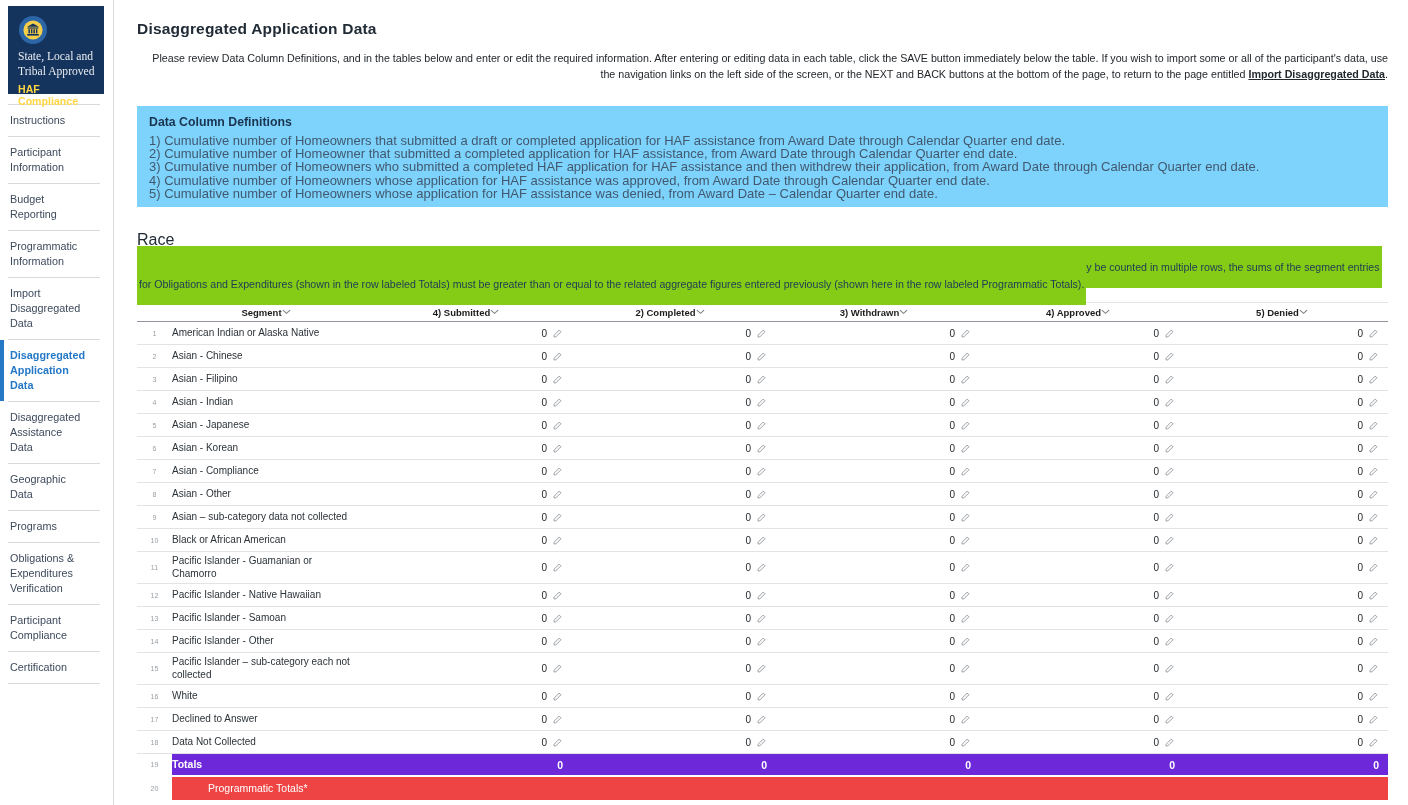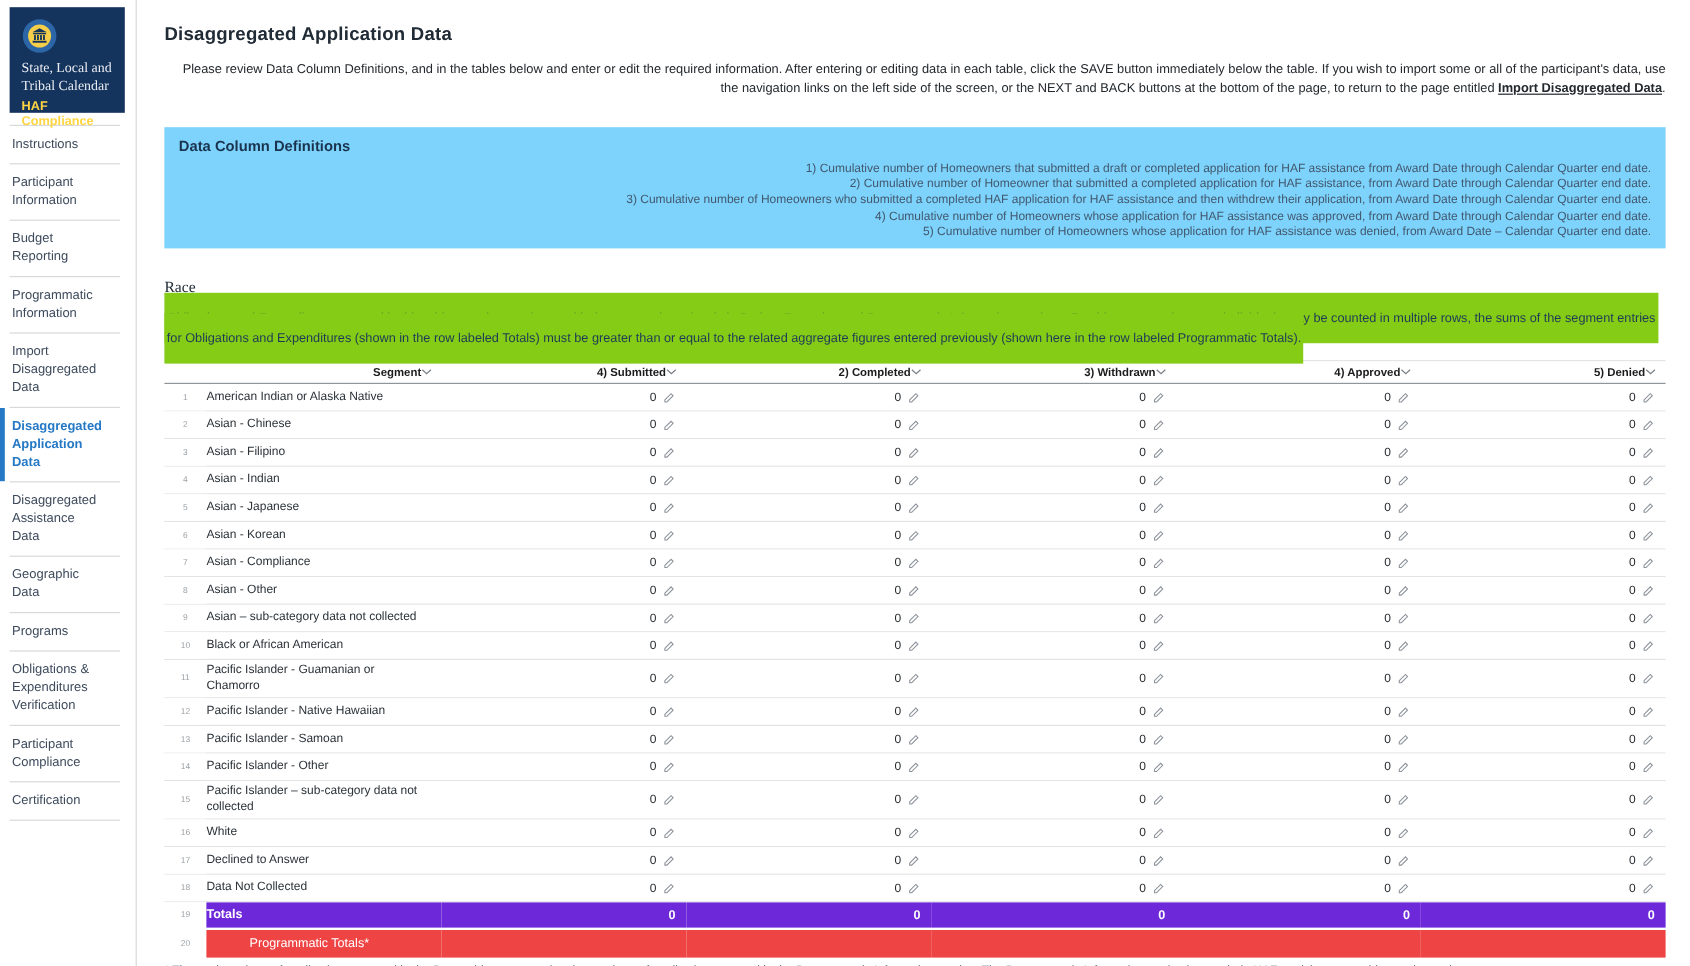--- a/index.html
+++ b/index.html
@@ -18,30 +18,30 @@
   .nav-item.active::before { content:""; position:absolute; left:-8px; top:0; bottom:0; width:4px; background:#2478c5; }
 
   
   .main { position:absolute; left:137px; top:0; width:1251px; padding-top:20px; }
   .page-title { font-size:15.5px; font-weight:bold; color:#212b36; letter-spacing:.2px; }
   .intro { margin-top:12px; font-size:10.7px; line-height:16px; color:#23282d;text-align:right; }
   .intro a { color:#23282d; font-weight:bold; text-decoration:underline; cursor:pointer; }
 
   .def-box { margin-top:24px; background:#7dd3fc; padding:9px 12px 7px 12px; }
   .def-title { font-size:12.3px; font-weight:bold; color:#1a3450; margin-bottom:5px; }
-  .def-line { font-size:10px; line-height:13.2px; color:#42586e;text-align:right; }
-
-  .race-title { margin-top:24px; font-size:13px; color:#212b36;font-family:Liberation Serif, serif; }
+  .def-line { font-size:13px; line-height:13.2px; color:#42586e; }
+
+  .race-title { margin-top:24px; font-size:16px; color:#212b36; }
   .note-wrap { margin-top:10px; font-size:10.6px; line-height:16.5px; }
   .note-hl { background:#84cc16; color:#1f3a57; padding:15px 2px; box-decoration-break:clone; -webkit-box-decoration-break:clone; }
 
   
   .table { margin-top:10px; width:1251px; }
   .thead { display:grid; grid-template-columns:35px 196px repeat(5,1fr); height:20px; align-items:center; border-top:1px solid #e3e5e7; border-bottom:1px solid #8f959b; }
-  .th { display:flex; justify-content:flex-end; align-items:center; padding-right:8px; font-size:9.5px; font-weight:bold; color:#1b1b1b; cursor:pointer; }
+  .th { display:flex; justify-content:center; align-items:center; padding-right:8px; font-size:9.5px; font-weight:bold; color:#1b1b1b; cursor:pointer; }
   .trow { display:grid; grid-template-columns:35px 196px repeat(5,1fr); min-height:23px; align-items:center; border-bottom:1px solid #e1e3e5; background:#fff; }
   .num { font-size:7px; color:#9aa0a5; text-align:center; align-self:stretch; display:flex; align-items:center; justify-content:center; background:#fff; }
   .seg { font-size:10px; color:#2b3238; line-height:12.5px; padding:3px 10px 3px 0; }
   .val { display:flex; justify-content:flex-end; align-items:center; gap:5px; padding-right:9px; font-size:10px; color:#24282c; }
   .val .pencil { cursor:pointer; display:inline-flex; }
   .trow.totals { border-bottom:2px solid #ffffff; }
   .trow.totals .band { background:#6d28d9; color:#ffffff; font-weight:bold; align-self:stretch; display:flex; align-items:center; }
   .trow.totals .seg { color:#fff; font-size:10.5px; }
   .trow.totals .val { justify-content:flex-end; font-size:10.5px; }
   .trow.prog { border-bottom:none; }
@@ -61,21 +61,21 @@
         <path d="M15 8.6l6 3.2H9z"></path>
         <rect x="9.6" y="12.4" width="10.8" height="1.2"></rect>
         <rect x="10.4" y="14.2" width="1.5" height="4.2"></rect>
         <rect x="12.9" y="14.2" width="1.5" height="4.2"></rect>
         <rect x="15.4" y="14.2" width="1.5" height="4.2"></rect>
         <rect x="17.9" y="14.2" width="1.5" height="4.2"></rect>
         <rect x="9.2" y="19" width="11.6" height="1.6"></rect>
       </g>
     </svg>
     <div class="logo-org">State, Local and</div>
-    <div class="logo-org">Tribal Calendar</div>
+    <div class="logo-org">Tribal Approved</div>
     <div class="logo-app">HAF Compliance</div>
   </div>
   <div class="nav" id="nav">
       <div class="nav-item">Instructions</div>
       <div class="nav-item">Participant Information</div>
       <div class="nav-item">Budget Reporting</div>
       <div class="nav-item">Programmatic Information</div>
       <div class="nav-item">Import Disaggregated Data</div>
       <div class="nav-item active">Disaggregated Application Data</div>
       <div class="nav-item">Disaggregated Assistance Data</div>
@@ -758,21 +758,21 @@
           <span>0</span>
           <span class="pencil">
             <svg width="11" height="11" viewBox="0 0 16 16">
               <path d="M3 10.5L10.5 3l2.5 2.5L5.5 13H3v-2.5z" fill="none" stroke="#8d939b" stroke-width="1.3"></path>
             </svg>
           </span>
         </div>
       </div>
       <div class="trow">
         <div class="num">15</div>
-        <div class="seg">Pacific Islander – sub-category data not collected</div>
+        <div class="seg">Pacific Islander – sub-category each not collected</div>
         <div class="val">
           <span>0</span>
           <span class="pencil">
             <svg width="11" height="11" viewBox="0 0 16 16">
               <path d="M3 10.5L10.5 3l2.5 2.5L5.5 13H3v-2.5z" fill="none" stroke="#8d939b" stroke-width="1.3"></path>
             </svg>
           </span>
         </div>
         <div class="val">
           <span>0</span>

